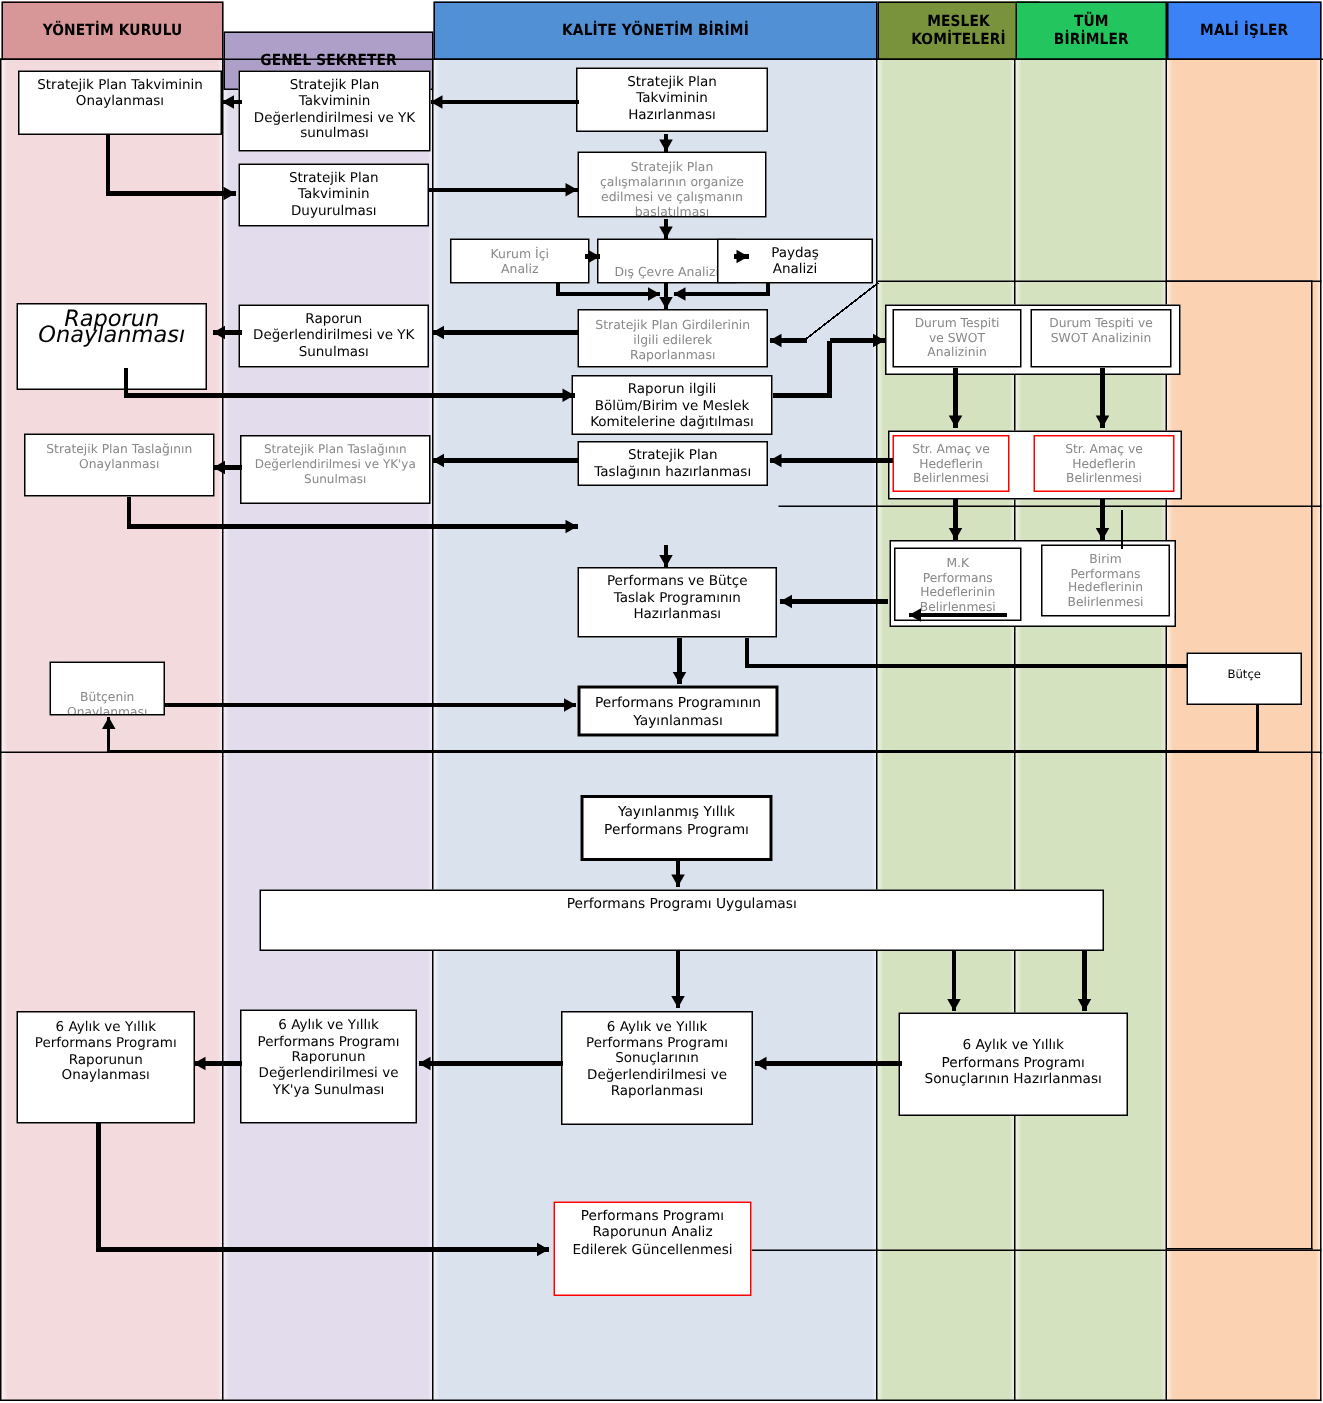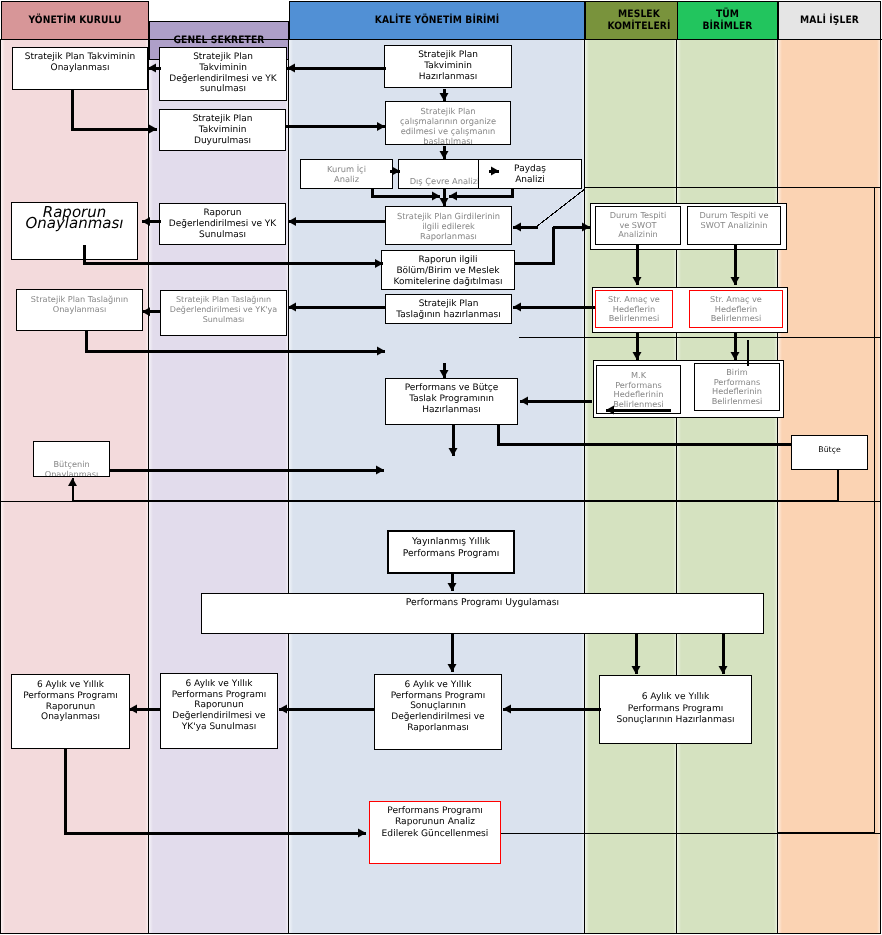--- a/index.html
+++ b/index.html
@@ -31,21 +31,21 @@
     <div class="lane-hdr" style="left: 149px; top: 1px; width: 140px; height: 39px; background: rgb(174, 159, 200); margin-top: 20px;"><span>GENEL SEKRETER</span></div>
     <div class="lane-body" style="left: 289px; top: 40px; width: 296px; height: 894px; background: linear-gradient(to right, rgba(255, 255, 255, 0.62) 0px, rgba(255, 255, 255, 0) 4px, rgba(255, 255, 255, 0) calc(100% - 4px), rgba(255, 255, 255, 0.62) 100%) rgb(218, 226, 238);"></div>
     <div class="lane-hdr" style="left: 289px; top: 1px; width: 296px; height: 39px; background: rgb(81, 144, 213);"><span>KALİTE YÖNETİM BİRİMİ</span></div>
     <div class="lane-body" style="left: 585px; top: 40px; width: 92px; height: 894px; background: linear-gradient(to right, rgba(255, 255, 255, 0.62) 0px, rgba(255, 255, 255, 0) 4px, rgba(255, 255, 255, 0) calc(100% - 4px), rgba(255, 255, 255, 0.62) 100%) rgb(213, 226, 192);"></div>
     <div class="lane-hdr" style="left: 585px; top: 1px; width: 108px; height: 39px; background: rgb(121, 147, 60);"><span>MESLEK
 KOMİTELERİ</span></div>
     <div class="lane-body" style="left: 677px; top: 40px; width: 101px; height: 894px; background: linear-gradient(to right, rgba(255, 255, 255, 0.62) 0px, rgba(255, 255, 255, 0) 4px, rgba(255, 255, 255, 0) calc(100% - 4px), rgba(255, 255, 255, 0.62) 100%) rgb(213, 226, 192);"></div>
     <div class="lane-hdr" style="left: 677px; top: 1px; width: 101px; height: 39px; background: #22c55e;"><span>TÜM
 BİRİMLER</span></div>
     <div class="lane-body" style="left: 778px; top: 40px; width: 103px; height: 894px; background: linear-gradient(to right, rgba(255, 255, 255, 0.62) 0px, rgba(255, 255, 255, 0) 4px, rgba(255, 255, 255, 0) calc(100% - 4px), rgba(255, 255, 255, 0.62) 100%) rgb(251, 211, 179);"></div>
-    <div class="lane-hdr" style="left: 778px; top: 1px; width: 103px; height: 39px; background: #e5e5e5;"><span>MALİ İŞLER</span></div>
+    <div class="lane-hdr" style="left: 778px; top: 1px; width: 103px; height: 39px; background: #3b82f6;"><span>MALİ İŞLER</span></div>
     <div class="hline" style="top: 39px; left: 0px; width: 882px; height: 1px; background: rgb(0, 0, 0);"></div>
     <div class="hline" style="top: 933px; left: 0px; width: 881px; height: 1px; background: rgb(0, 0, 0);"></div>
     <div class="vline" style="left: 0px; top: 39px; height: 895px; width: 1px; background: rgb(0, 0, 0);"></div>
     <div class="vline" style="left: 880px; top: 39px; height: 895px; width: 1px; background: rgb(0, 0, 0);"></div>
     <div class="vline" style="left: 148px; top: 40px; height: 894px; width: 1px; background: rgb(0, 0, 0);"></div>
     <div class="vline" style="left: 288px; top: 40px; height: 894px; width: 1px; background: rgb(0, 0, 0);"></div>
     <div class="vline" style="left: 584px; top: 40px; height: 894px; width: 1px; background: rgb(0, 0, 0);"></div>
     <div class="vline" style="left: 676px; top: 40px; height: 894px; width: 1px; background: rgb(0, 0, 0);"></div>
     <div class="vline" style="left: 777px; top: 40px; height: 894px; width: 1px; background: rgb(0, 0, 0);"></div>
     <div class="hline" style="top: 187px; left: 585px; width: 296px; height: 1px; background: rgb(0, 0, 0);"></div>
@@ -157,28 +157,32 @@
     <div class="node" style="left: 694px; top: 363px; width: 86px; height: 48px; font-size: 8.2px; line-height: 9.7px; padding-top: 4px; border: 1.3px solid rgb(0, 0, 0); color: rgb(136, 136, 136);">
       <span>Birim
 Performans
 Hedeflerinin
 Belirlenmesi</span>
     </div>
     <div class="node" style="left: 33px; top: 441px; width: 77px; height: 36px; font-size: 8.2px; line-height: 10px; padding-top: 17px; border: 1.3px solid rgb(0, 0, 0); color: rgb(136, 136, 136);">
       <span>Bütçenin
 Onaylanması</span>
     </div>
+    <div class="node" style="left: 385px; top: 457px; width: 134px; height: 34px; font-size: 9.2px; line-height: 11.5px; padding-top: 4px; border: 2px solid rgb(0, 0, 0); color: rgb(0, 0, 0);">
+      <span>Performans Programının
+Yayınlanması</span>
+    </div>
     <div class="node" style="left: 791px; top: 435px; width: 77px; height: 35px; font-size: 7.8px; line-height: 9.5px; padding-top: 9px; border: 1.3px solid rgb(0, 0, 0); color: rgb(0, 0, 0);">
       <span>Bütçe</span>
     </div>
     <div class="node" style="left: 387px; top: 530px; width: 128px; height: 44px; font-size: 9.2px; line-height: 11.5px; padding-top: 4px; border: 2px solid rgb(0, 0, 0); color: rgb(0, 0, 0);">
       <span>Yayınlanmış Yıllık
 Performans Programı</span>
     </div>
-    <div class="node" style="left: 173px; top: 593px; width: 563px; height: 41px; font-size: 9.2px; line-height: 11px; padding-top: 3px; border: 1.3px solid rgb(0, 0, 0); color: rgb(0, 0, 0); margin-left: 28px;">
+    <div class="node" style="left: 173px; top: 593px; width: 563px; height: 41px; font-size: 9.2px; line-height: 11px; padding-top: 3px; border: 1.3px solid rgb(0, 0, 0); color: rgb(0, 0, 0);">
       <span>Performans Programı Uygulaması</span>
     </div>
     <div class="node" style="left: 11px; top: 674px; width: 119px; height: 75px; font-size: 9px; line-height: 10.8px; padding-top: 5px; border: 1.3px solid rgb(0, 0, 0); color: rgb(0, 0, 0);">
       <span>6 Aylık ve Yıllık
 Performans Programı
 Raporunun
 Onaylanması</span>
     </div>
     <div class="node" style="left: 160px; top: 673px; width: 118px; height: 76px; font-size: 9px; line-height: 10.7px; padding-top: 5px; border: 1.3px solid rgb(0, 0, 0); color: rgb(0, 0, 0);">
       <span>6 Aylık ve Yıllık

